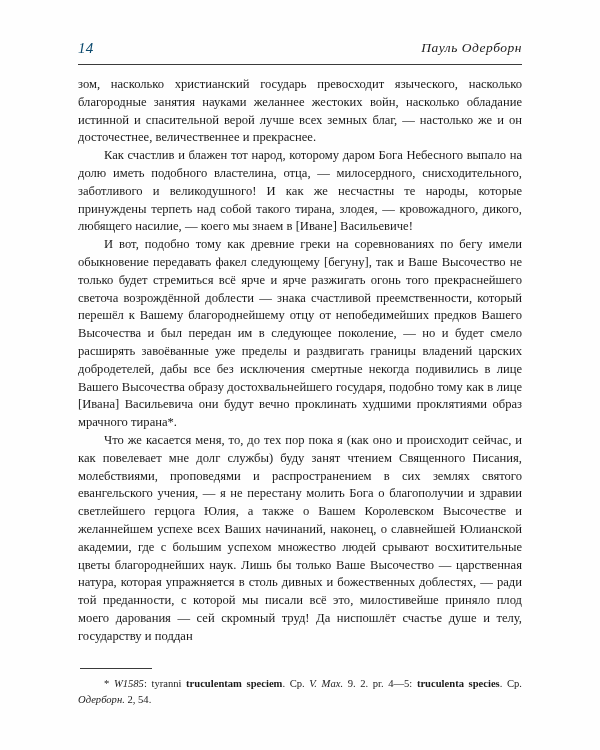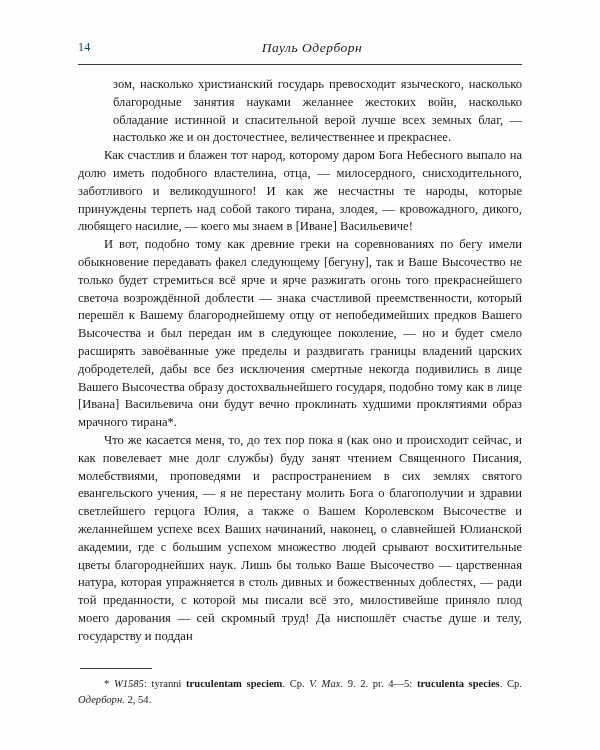--- a/index.html
+++ b/index.html
@@ -31,30 +31,31 @@
     position: absolute;
     left: 78px;
     top: 40px;
     width: 444px;
     height: 22px;
   }
   .folio {
     position: absolute;
     left: 0;
     top: 0;
-    font-size: 12px;
+    font-style: italic;
+    font-size: 15px;
     letter-spacing: 0.2px;
     color: #0c4a6e;
   }
   .head-title {
     position: absolute;
-    left: 12px;
+    left: 0;
     top: 0;
     width: 444px;
-    text-align: center;
+    text-align: right;
     font-style: italic;
     font-size: 13.5px;
     letter-spacing: 0.5px;
     color: #1c1c1c;
   }
   .head-rule {
     position: absolute;
     left: 78px;
     top: 64px;
     width: 444px;
@@ -74,21 +75,20 @@
     text-align: justify;
     text-justify: inter-word;
     font-size: 12.6px;
     line-height: 17.8px;
     text-indent: 26px;
     hyphens: manual;
     word-spacing: 0.1px;
   }
   .para.no-indent {
     text-indent: 0;
-    margin-left: 35px;
   }
 
   
   .footnote-rule {
     position: absolute;
     left: 80px;
     top: 668px;
     width: 72px;
     height: 1px;
     background: #3a3a3a;

